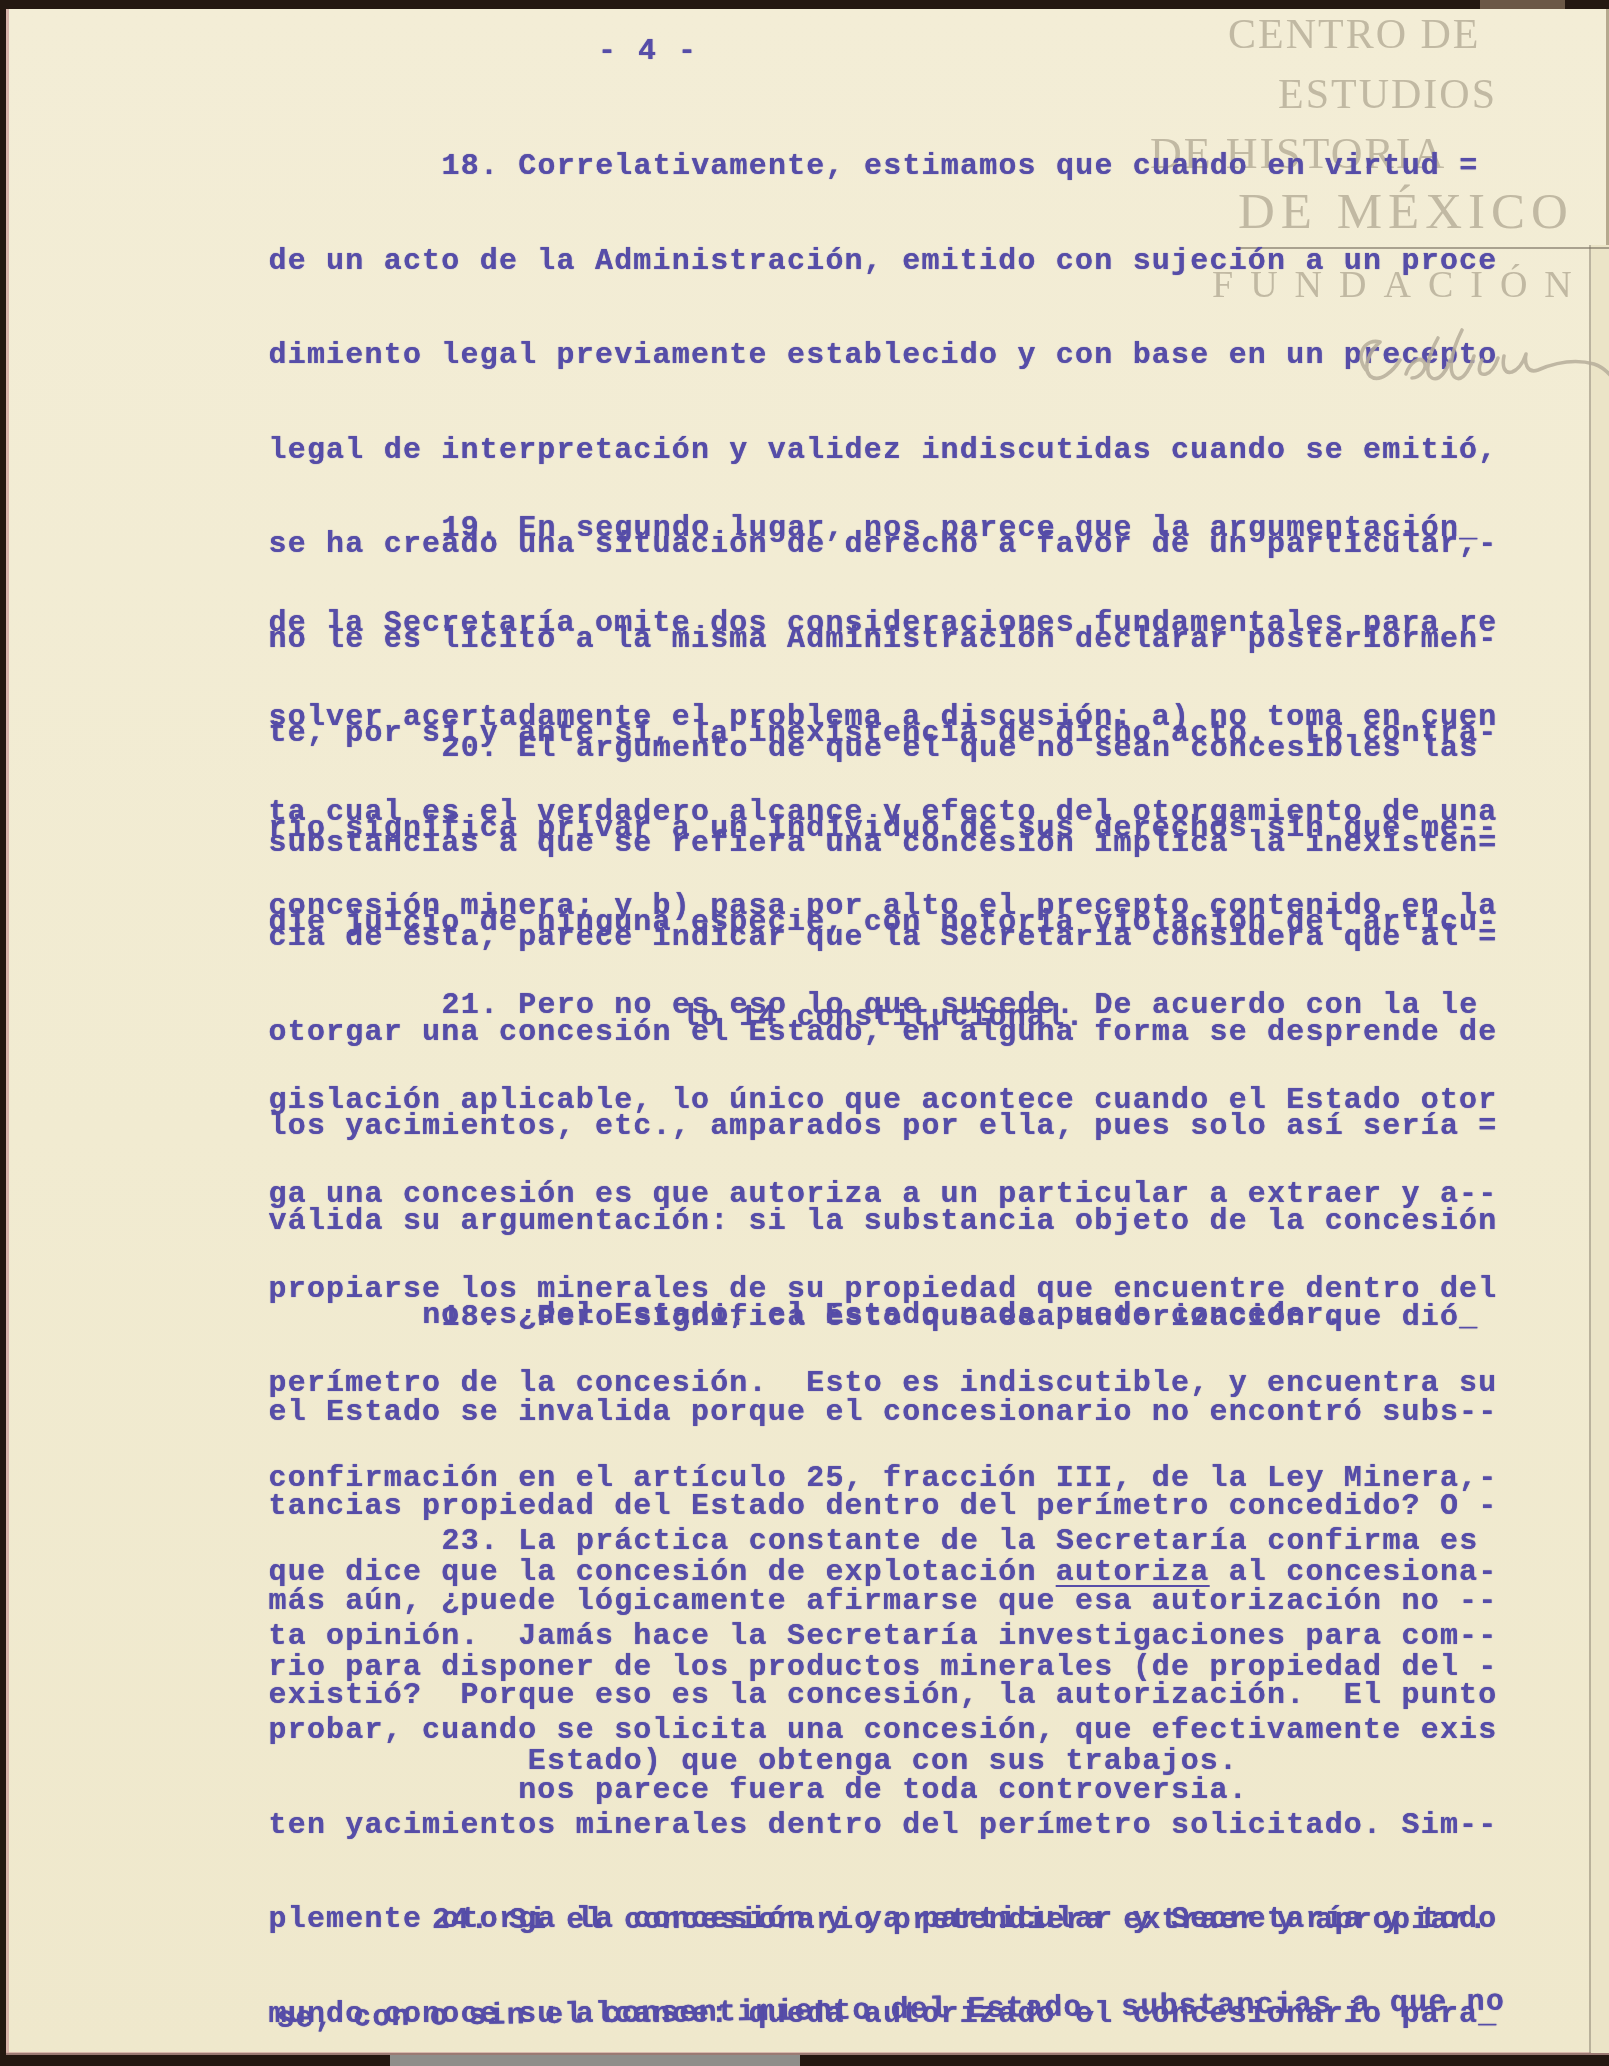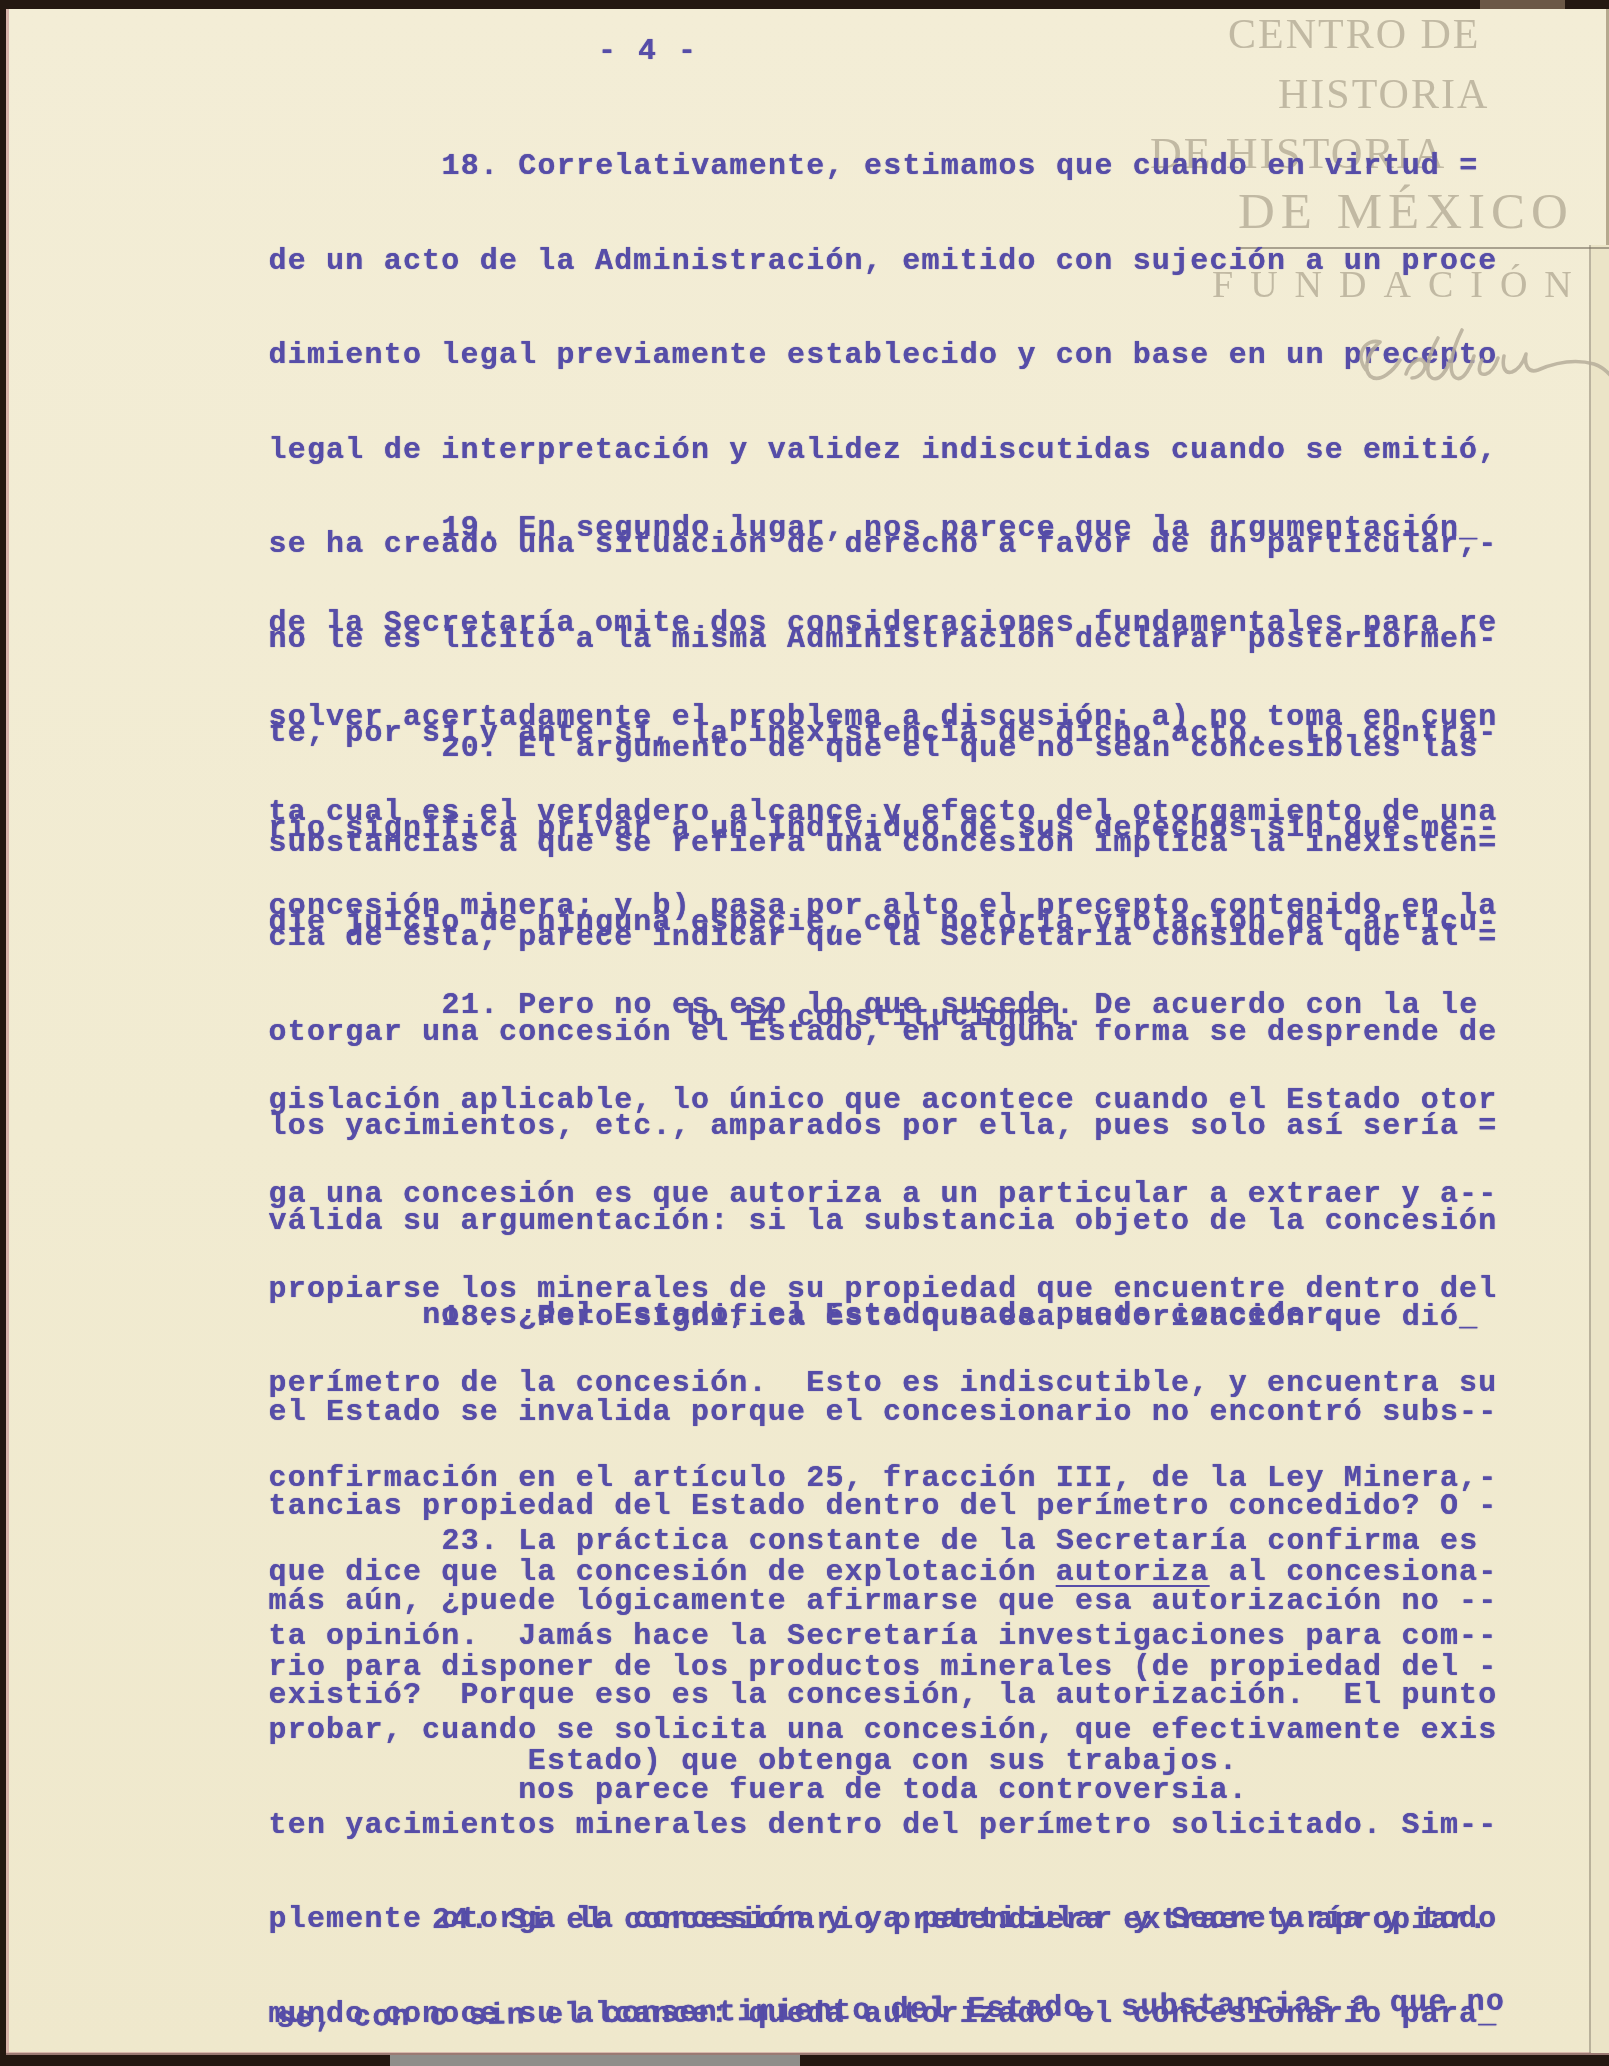--- a/index.html
+++ b/index.html
@@ -47,21 +47,21 @@
 <div class="edge-pink-bottom"></div>
 <div class="edge-top-segment"></div>
 <div class="edge-gray-notch"></div>
 <div class="edge-right-strip"></div>
 
 <div class="fold-strip"></div>
 <div class="fold-hline"></div>
 <div class="fold-vline"></div>
 
 <div class="wm wm1">CENTRO DE</div>
-<div class="wm wm2">HISTORIA</div>
+<div class="wm wm2">ESTUDIOS</div>
 <div class="wm wm3">DE HISTORIA</div>
 <div class="wm wm4">DE MÉXICO</div>
 <div class="wm wm5">FUNDACIÓN</div>
 
 <div class="type page-num">- 4 -</div>
 
 <div class="para" style="top:88px">
   <div class="tline indent">18. Correlativamente, estimamos que cuando en virtud =</div>
   <div class="tline">de un acto de la Administración, emitido con sujeción a un proce</div>
   <div class="tline">dimiento legal previamente establecido y con base en un precepto</div>

